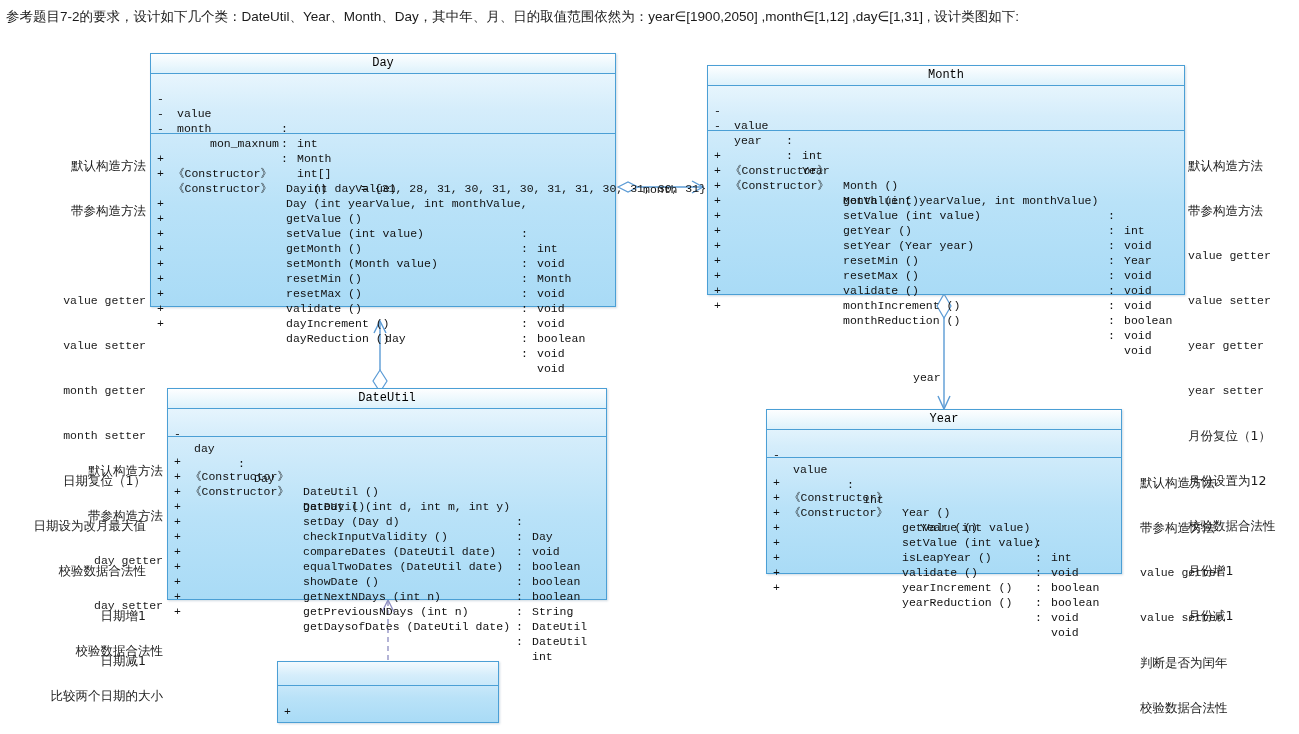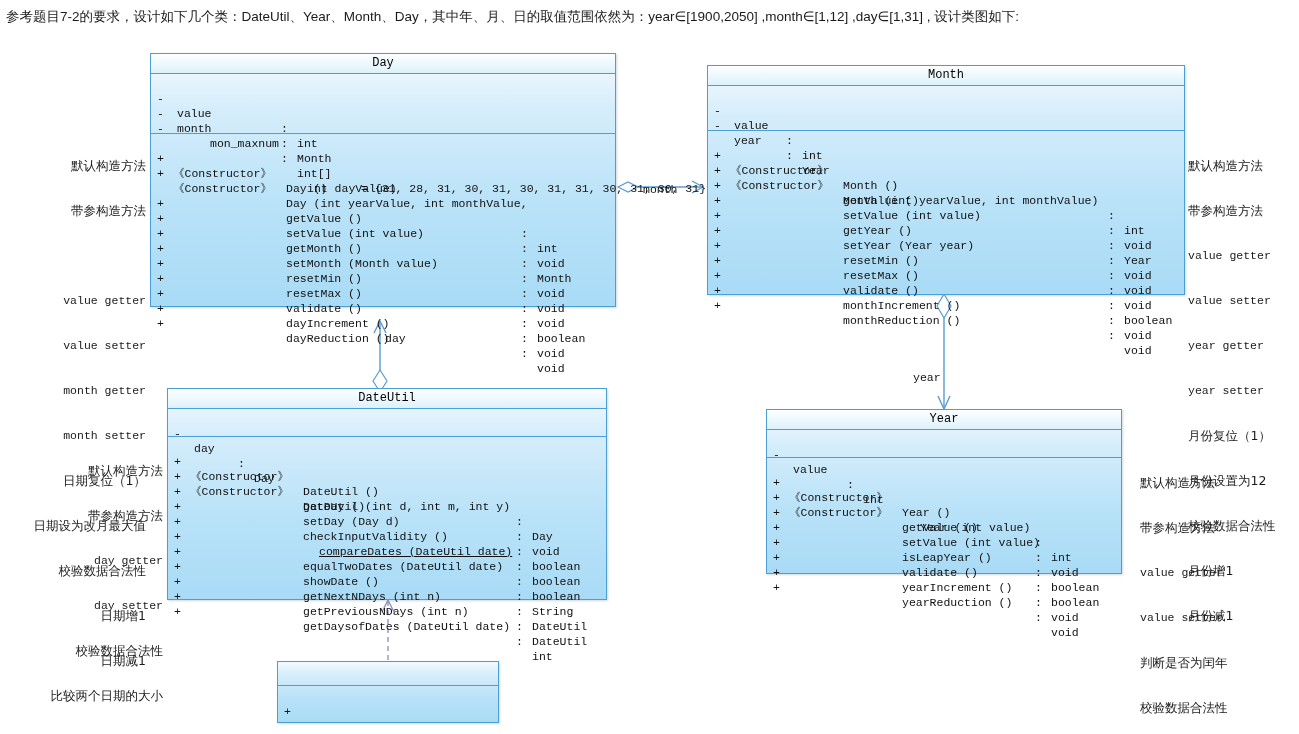--- a/index.html
+++ b/index.html
@@ -341,21 +341,21 @@
       <span class="ty" style="left:364px;">void</span>
     </div>
     <div class="mrow">
       <span class="vis">+</span>
       <span class="nm" style="left:135px;">checkInputValidity ()</span>
       <span class="ty" style="left:348px;">:</span>
       <span class="ty" style="left:364px;">boolean</span>
     </div>
     <div class="mrow">
       <span class="vis">+</span>
-      <span class="nm" style="left:151px;text-decoration:underline;">compareDates (DateUtil date)</span>
+      <span class="nm" style="left:135px;">compareDates (DateUtil date)</span>
       <span class="ty" style="left:348px;">:</span>
       <span class="ty" style="left:364px;">boolean</span>
     </div>
     <div class="mrow">
       <span class="vis">+</span>
       <span class="nm" style="left:135px;">equalTwoDates (DateUtil date)</span>
       <span class="ty" style="left:348px;">:</span>
       <span class="ty" style="left:364px;">boolean</span>
     </div>
     <div class="mrow">

